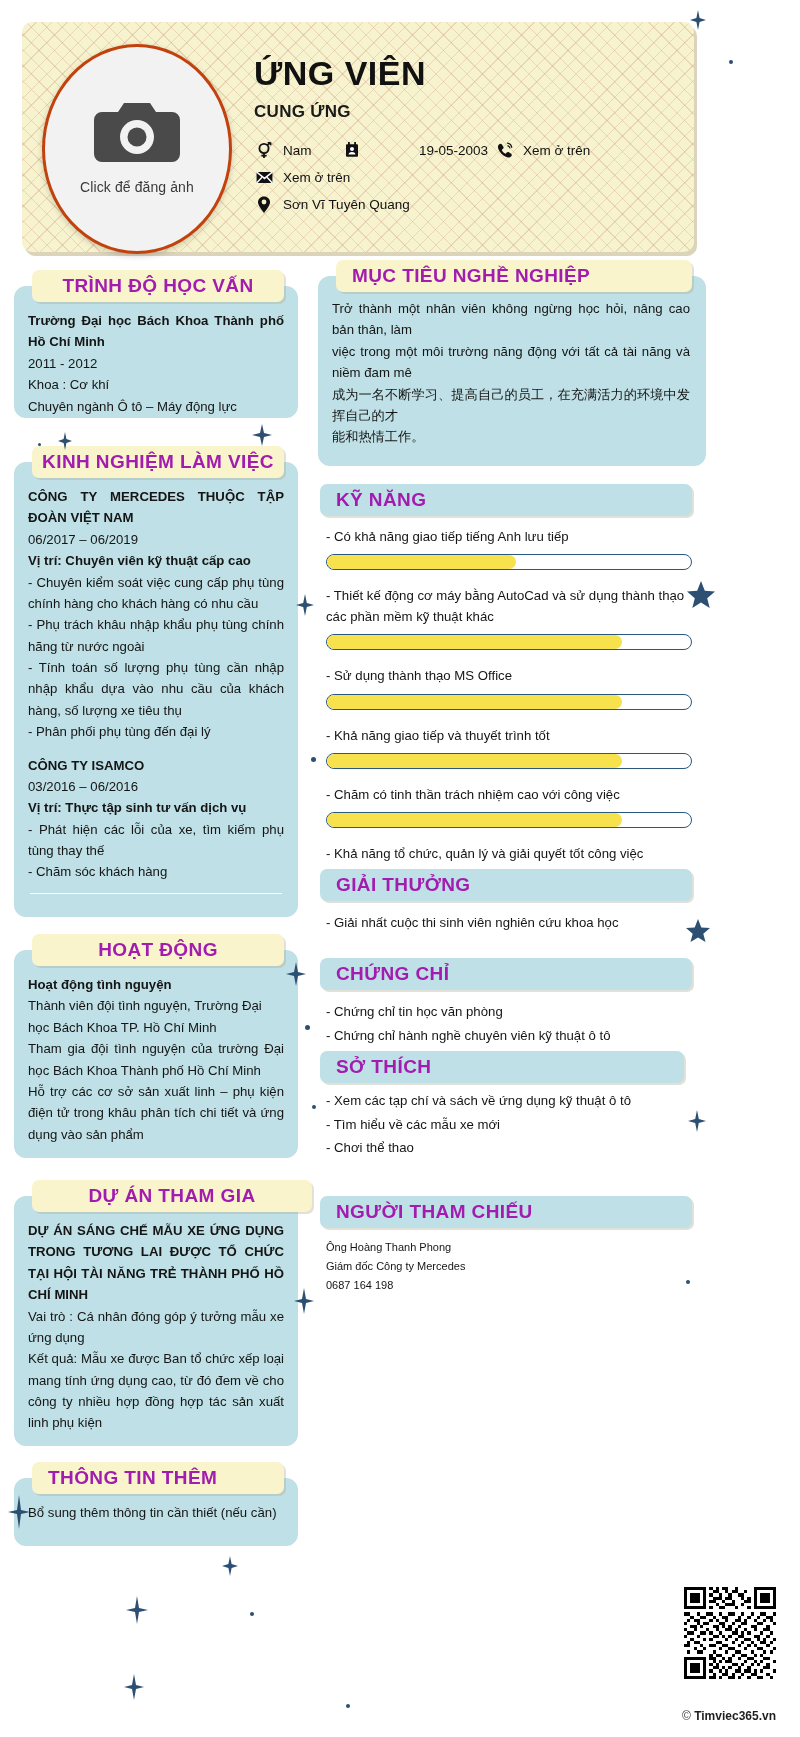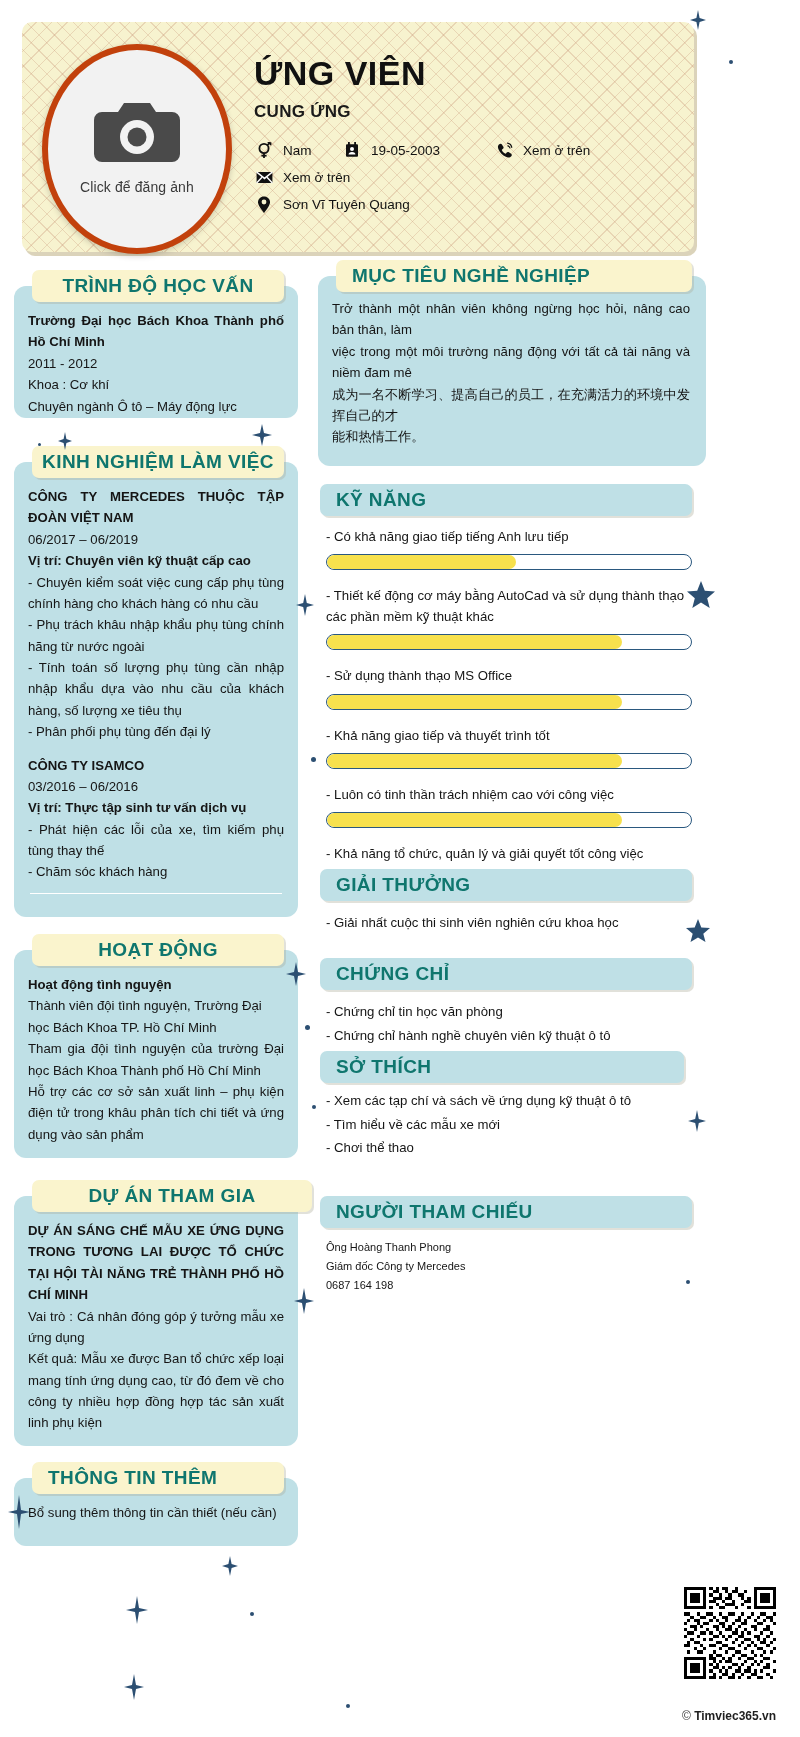--- a/index.html
+++ b/index.html
@@ -36,21 +36,21 @@
   }
   .avatar-wrap {
     position: absolute;
     left: 20px; top: 22px;
     width: 190px; height: 210px;
   }
   .avatar-ring {
     position: absolute; inset: 0;
     border-radius: 50%;
     background: #f2f2f2;
-    border: 6px solid #c2410c;
+    border: 3px solid #c2410c;
     display: flex; flex-direction: column;
     align-items: center; justify-content: center;
     box-shadow: 0 2px 6px rgba(0,0,0,.18);
   }
   .cam-icon { margin-top: -6px; }
   .avatar-label {
     font-size: 14px; color: #3a3a3a;
     margin-top: 8px; letter-spacing: .1px;
   }
   .header-right { position: absolute; left: 232px; top: 34px; right: 16px; }
@@ -59,21 +59,21 @@
     letter-spacing: .5px; line-height: 1.05;
   }
   .cv-role {
     font-size: 17px; font-weight: bold; color: #1a1a1a;
     margin-top: 10px; letter-spacing: .3px;
   }
   .contact-grid { margin-top: 20px; }
   .contact-row { display: flex; align-items: center; margin-bottom: 11px; }
   .contact-item { display: flex; align-items: center; }
   .ci-gender { width: 88px; }
-  .ci-dob { width: 152px; }
+  .ci-dob { width: 152px; gap: 48px; }
   .contact-ico {
     width: 20px; display: flex; align-items: center; justify-content: center;
     margin-right: 9px; color: #111;
   }
   .contact-txt { font-size: 13.5px; color: #111; white-space: nowrap; }
 
   
   .card {
     position: absolute;
     background: #bfe0e6;
@@ -85,21 +85,21 @@
     position: absolute;
     top: -16px;
     height: 32px;
     border-radius: 7px;
     display: flex; align-items: center;
     box-shadow: 2px 2px 0 rgba(170,170,150,.35);
   }
   .card-title-bar.cream { background: #faf4cd; }
   .card-title-bar.teal  { background: #bfe0e6; }
   .card-title {
-    font-size: 19px; font-weight: bold; color: #0f766e;
+    font-size: 19px; font-weight: bold; color: #a21caf;
     letter-spacing: .4px; width: 100%;
   }
   .card-title.center { text-align: center; }
   .card-title.left-al { text-align: left; padding-left: 16px; }
   .card-body {
     padding: 24px 14px 12px 14px;
     font-size: 13.2px; color: #151515; line-height: 1.62;
   }
   .card-body.right-body { padding: 22px 16px 10px 14px; }
   .b { font-weight: bold; }
@@ -336,21 +336,21 @@
       </div>
 
       <div>
         <div class="skill-label">- Khả năng giao tiếp và thuyết trình tốt</div>
         <div class="bar-track">
           <div class="bar-fill" style="width:81%"></div>
         </div>
       </div>
 
       <div>
-        <div class="skill-label">- Luôn có tinh thần trách nhiệm cao với công việc</div>
+        <div class="skill-label">- Chăm có tinh thần trách nhiệm cao với công việc</div>
         <div class="bar-track">
           <div class="bar-fill" style="width:81%"></div>
         </div>
       </div>
 
       <div>
         <div class="skill-label">- Khả năng tổ chức, quản lý và giải quyết tốt công việc</div>
         <div class="bar-track">
           <div class="bar-fill" style="width:81%"></div>
         </div>

